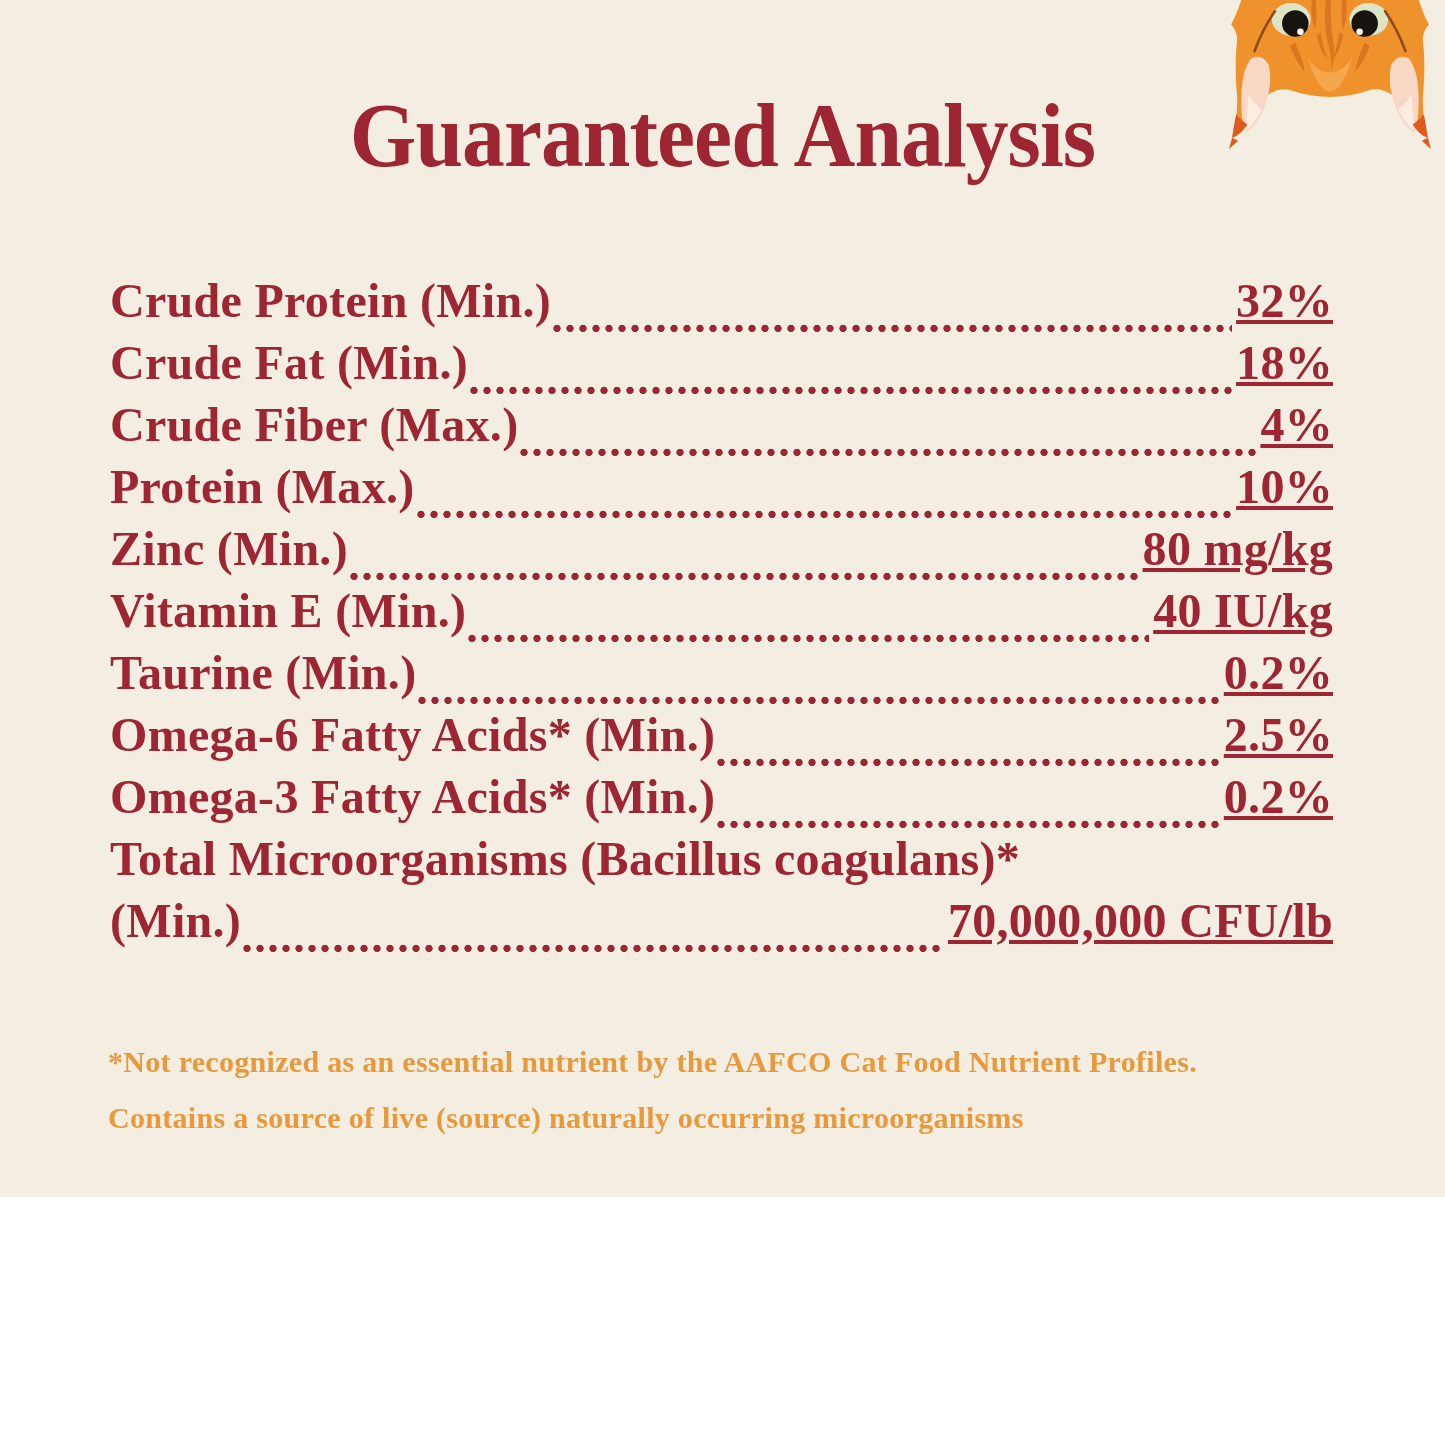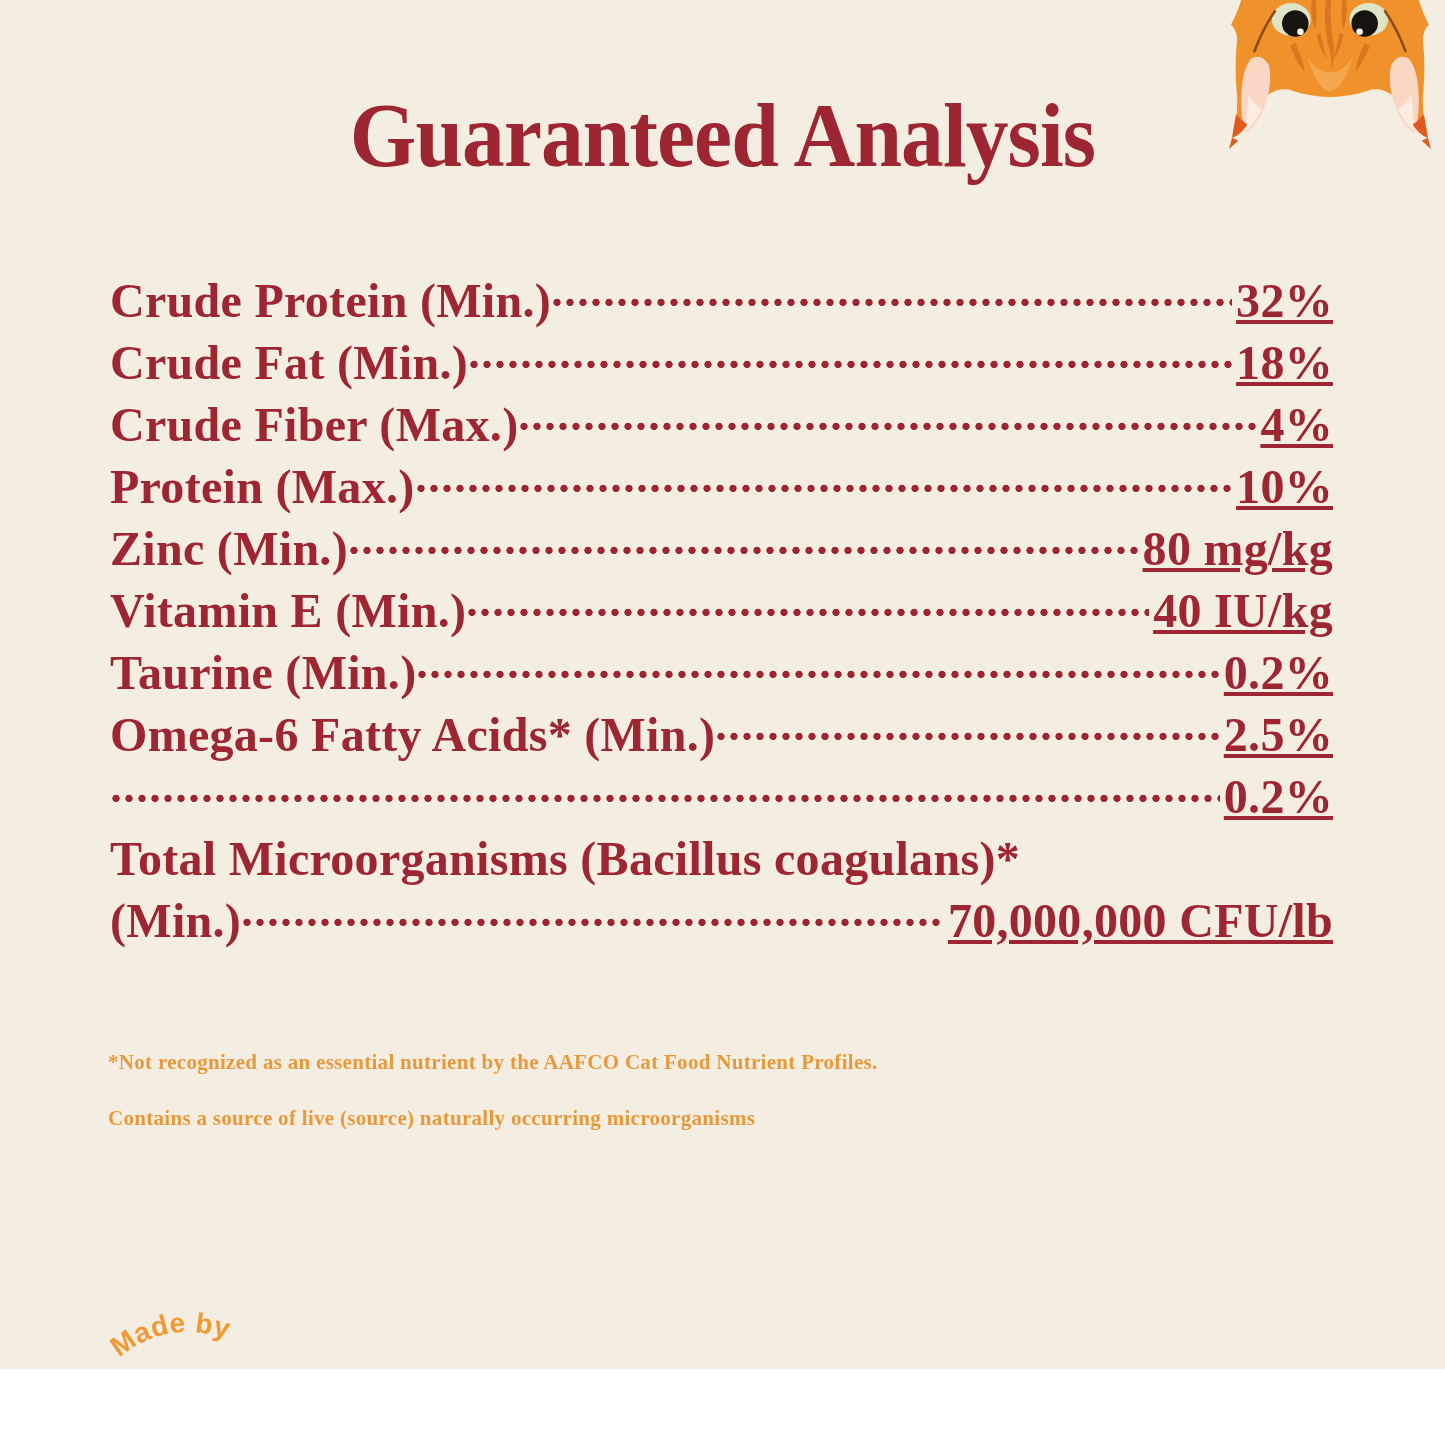--- a/index.html
+++ b/index.html
@@ -1,55 +1,55 @@
 <!DOCTYPE html>
 <html><head>
 <meta charset="utf-8">
 <style>
   html,body{margin:0;padding:0;}
   .page{
     position:relative;
-    width:1445px;height:1369px;
+    width:1445px;height:1197px;
     background:#f3eee1;
     overflow:hidden;
     font-family:"Liberation Serif", serif;
   }
   
   .title{
     position:absolute;top:80px;left:0;width:100%;
     margin:0;text-align:center;
     font-size:92px;line-height:110px;font-weight:700;
     color:#9e2632;letter-spacing:-1px;
     transform:scaleX(.93);transform-origin:center;
   }
   
   .rows{
     position:absolute;left:110px;right:112px;top:270px;
     color:#9e2632;
   }
   .row{
-    display:flex;align-items:center;
+    display:flex;align-items:flex-end;
     height:62px;line-height:62px;
     font-size:48px;font-weight:700;letter-spacing:.3px;
     white-space:nowrap;
   }
   .row .label{flex:0 0 auto;}
   .row .value{flex:0 0 auto;text-decoration:underline;}
   .leader{
     flex:1 1 auto;min-width:0;height:10px;
     margin:0 4px 0 2px;
     background-image:radial-gradient(circle at 4px 6.4px,#9e2632 3.3px,rgba(0,0,0,0) 4px);
     background-size:13px 10px;
     background-repeat:repeat-x;
     background-position:left bottom;
   }
   
   .footnote{
     position:absolute;left:108px;top:1034px;right:90px;
-    color:#e8993b;font-size:21px;font-weight:700;letter-spacing:.3px;
+    color:#e8993b;font-size:30px;font-weight:700;letter-spacing:.3px;
   }
   .footnote p{margin:0;line-height:56px;}
   
   .logo{position:absolute;left:62px;top:1292px;width:320px;height:150px;}
   .madeby{position:absolute;left:55px;top:22px;width:124px;height:50px;overflow:visible;}
   .madeby text{
     font-family:"Liberation Sans", sans-serif;
     font-weight:700;font-size:28px;fill:#ef9a33;letter-spacing:.5px;
   }
   .brand{
@@ -139,20 +139,21 @@
       <span class="label">Taurine (Min.)</span>
       <span class="leader"></span>
       <span class="value">0.2%</span>
     </div>
     <div class="row">
       <span class="label">Omega-6 Fatty Acids* (Min.)</span>
       <span class="leader"></span>
       <span class="value">2.5%</span>
     </div>
     <div class="row">
+      <span class="label">Omega-3 Fatty Acids* (Min.)</span>
       <span class="leader"></span>
       <span class="value">0.2%</span>
     </div>
     <div class="row">
       <span class="label">Total Microorganisms (Bacillus coagulans)*</span>
     </div>
     <div class="row">
       <span class="label">(Min.)</span>
       <span class="leader"></span>
       <span class="value">70,000,000 CFU/lb</span>

